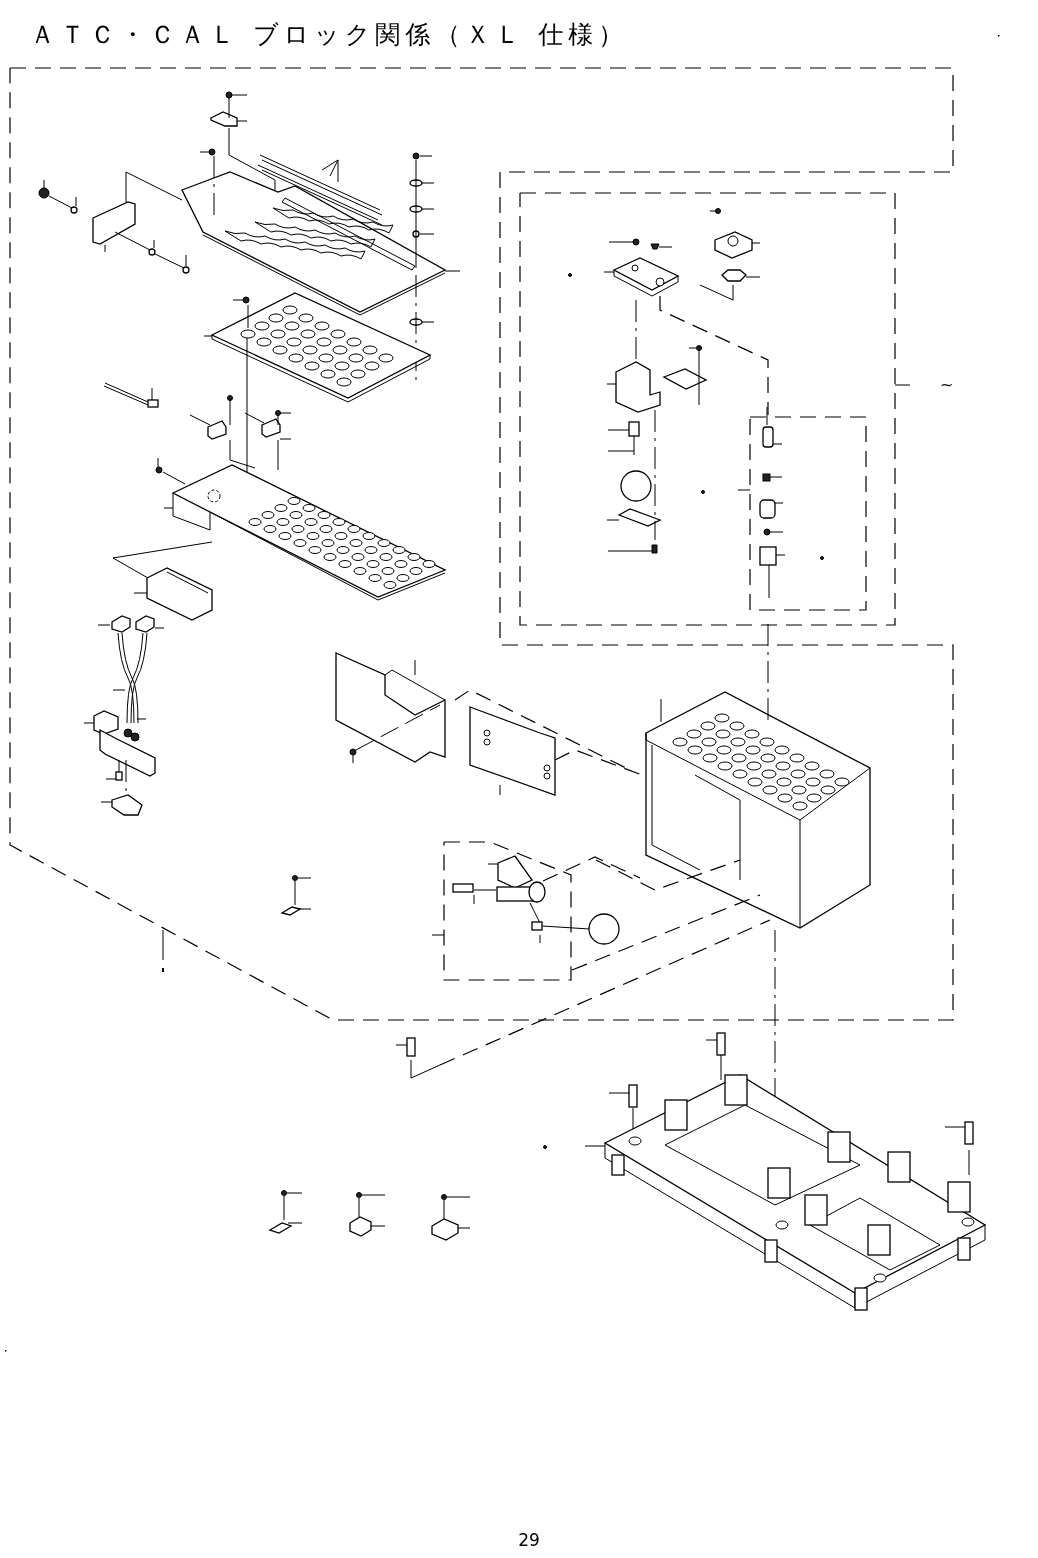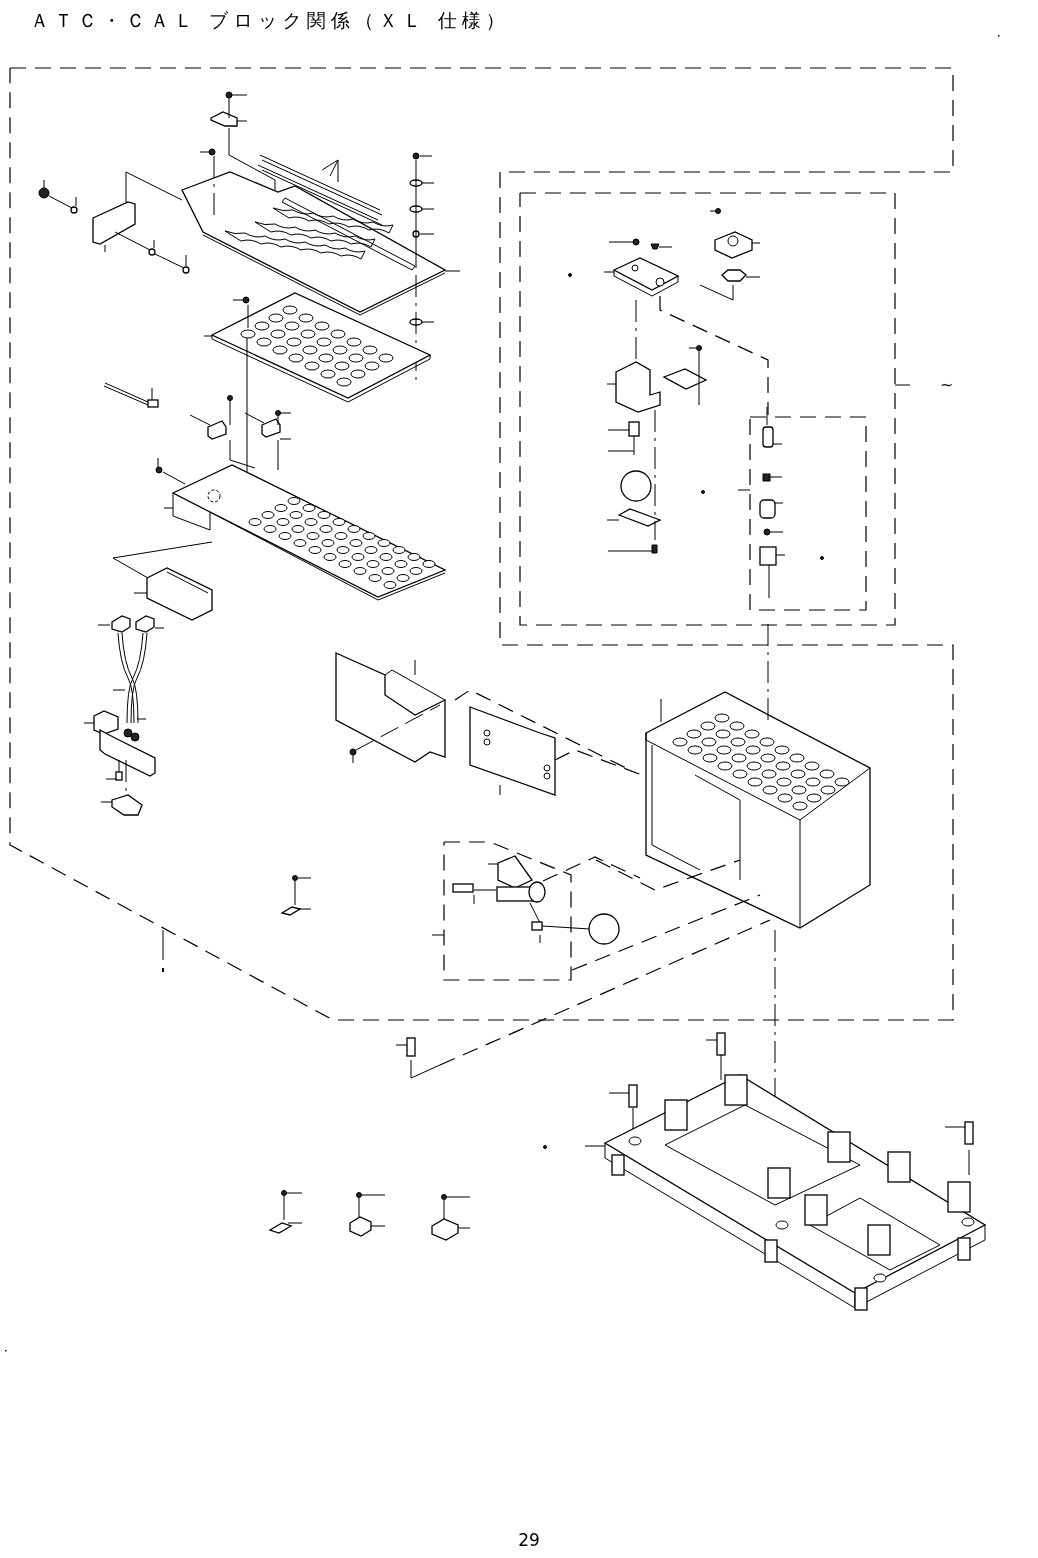--- a/index.html
+++ b/index.html
@@ -1,18 +1,18 @@
 <!DOCTYPE html>
 <html><head>
 <meta charset="utf-8">
 <style>
   html, body { margin: 0; padding: 0; background: #ffffff; }
   body { width: 1038px; height: 1558px; position: relative; overflow: hidden;
          font-family: "DejaVu Sans", sans-serif; color: #000; }
-  .page-title { position: absolute; left: 30px; top: 8px; font-size: 19px; letter-spacing: 5px;
+  .page-title { position: absolute; left: 30px; top: 18px; font-size: 25px; letter-spacing: 5px;
                 font-family: "DejaVu Sans", sans-serif; white-space: nowrap; }
   .page-number { position: absolute; left: 0; width: 1058px; text-align: center; top: 1530px;
                  font-size: 17px; font-family: "DejaVu Sans", sans-serif; }
   .range-mark { position: absolute; left: 940px; top: 375px; font-size: 16px; }
   svg.diagram { position: absolute; left: 0; top: 0; }
   .part { fill: #fff; stroke: #000; stroke-width: 1.3; }
   .part-dark { fill: #222; stroke: #000; stroke-width: 1; }
   .thin { fill: none; stroke: #000; stroke-width: 1; }
   .lead { fill: none; stroke: #000; stroke-width: 1; }
   .dash { fill: none; stroke: #000; stroke-width: 1.2; stroke-dasharray: 16 9; }

